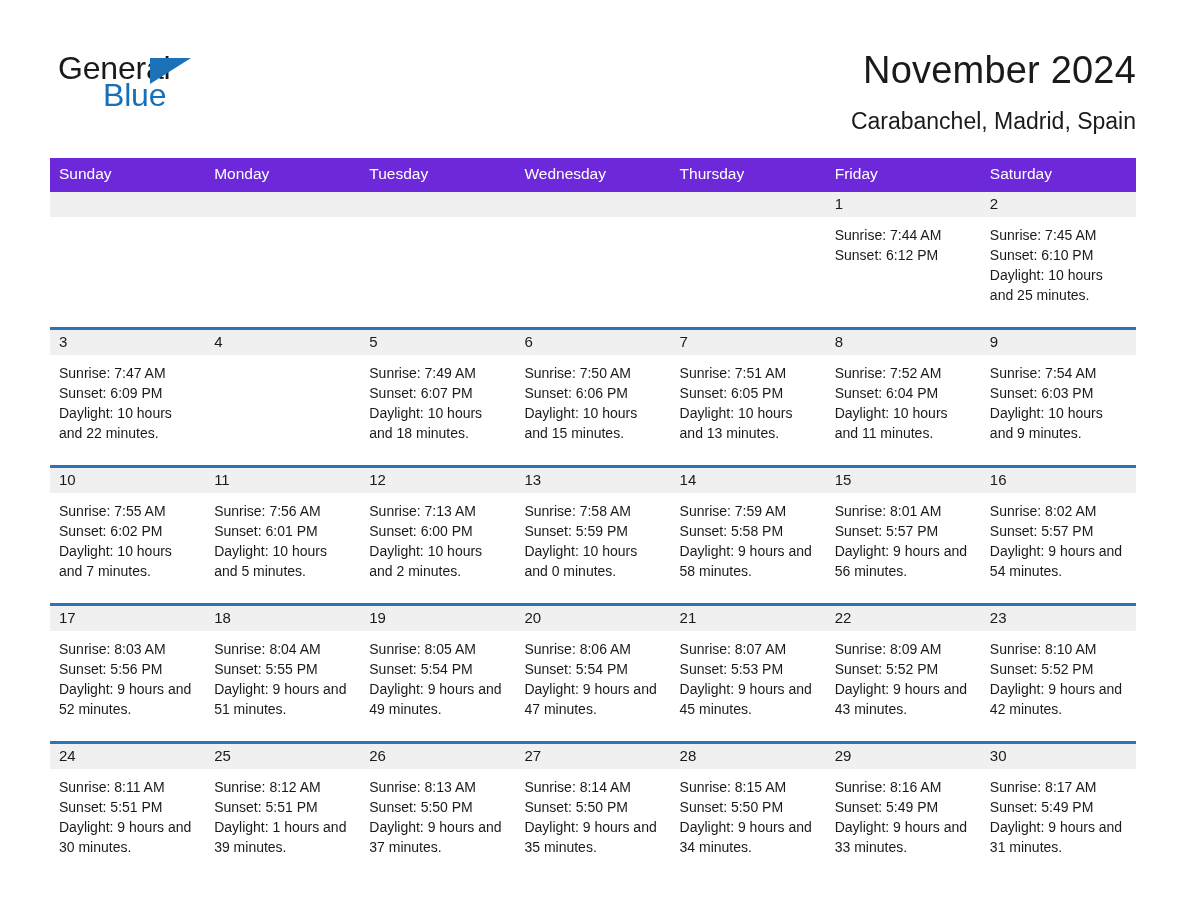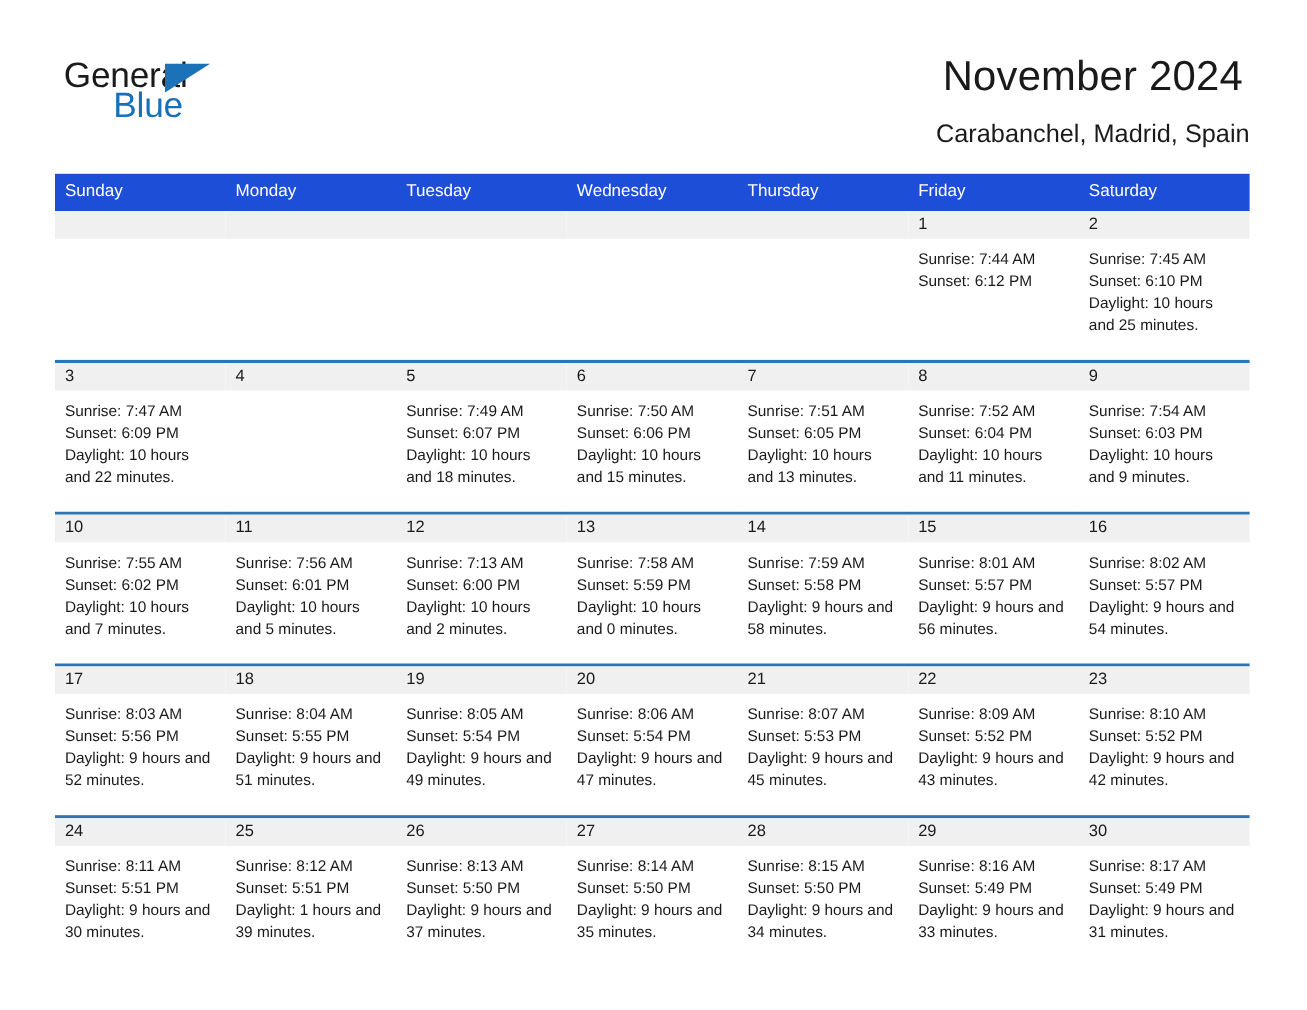--- a/index.html
+++ b/index.html
@@ -58,21 +58,21 @@
   .logo-blue {
     position: absolute;
     left: 45px;
     top: 31px;
     font-size: 32px;
     color: #1870b9;
     letter-spacing: -0.2px;
   }
 
   .titles {
-    text-align: center;
+    text-align: right;
     padding-top: 2px;
   }
   .cal-title {
     font-size: 38px;
     font-weight: normal;
     color: #1a1a1a;
     line-height: 1.1;
     margin: 0;
     letter-spacing: 0.2px;
   }
@@ -85,21 +85,21 @@
   }
 
   
   .calendar {
     margin: 46px 52px 0 50px;
     width: 1086px;
   }
   .weekdays {
     display: grid;
     grid-template-columns: repeat(7, 1fr);
-    background: #1d4ed8;
+    background: #6d28d9;
   }
   .weekday {
     color: #ffffff;
     font-size: 15.5px;
     padding: 7px 0 8px 9px;
     line-height: 1.2;
   }
 
   .week {
     display: grid;

